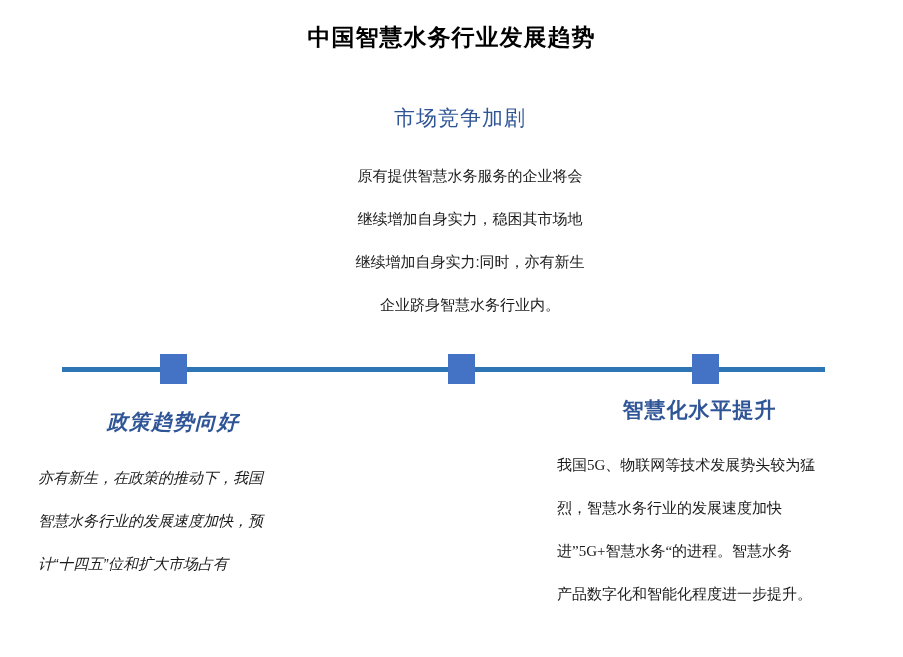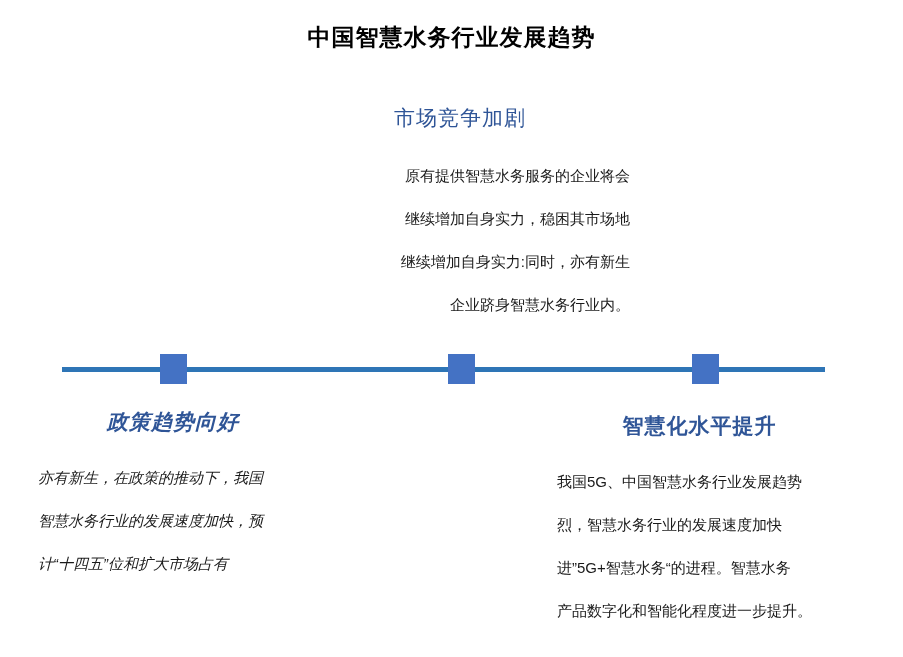--- a/index.html
+++ b/index.html
@@ -42,21 +42,21 @@
     font-size: 21px;
     font-weight: normal;
     color: #2F5597;
     letter-spacing: 1px;
     margin-bottom: 22px;
   }
   .block-top .block-body {
     font-size: 15px;
     line-height: 43px;
     color: #1a1a1a;
-    text-align: right;
+    text-align: center;
     padding-left: 20px;
   }
 
   
   .timeline {
     position: absolute;
     left: 62px;
     top: 367px;
     width: 763px;
     height: 5px;
@@ -84,22 +84,23 @@
   .block-bottom-left {
     position: absolute;
     left: 38px;
     top: 408px;
     width: 340px;
     font-style: italic;
   }
   .block-bottom-right {
     position: absolute;
     left: 557px;
-    top: 412px;
+    top: 396px;
     width: 345px;
+    font-family: Liberation Serif, serif;
   }
   .block-bottom-left .block-heading,
   .block-bottom-right .block-heading {
     font-size: 21px;
     font-weight: bold;
     color: #2F5597;
     letter-spacing: 1px;
     margin-bottom: 20px;
   }
   .block-bottom-left .block-heading { text-align: center; padding-right: 70px; }
@@ -141,18 +142,18 @@
   <div class="block-body">
     <span class="line">亦有新生，在政策的推动下，我国</span>
     <span class="line">智慧水务行业的发展速度加快，预</span>
     <span class="line">计“十四五”位和扩大市场占有</span>
   </div>
 </div>
 
 <div class="block-bottom-right">
   <div class="block-heading">智慧化水平提升</div>
   <div class="block-body">
-    <span class="line">我国5G、中国智慧水务行业发展趋势</span>
+    <span class="line">我国5G、物联网等技术发展势头较为猛</span>
     <span class="line">烈，智慧水务行业的发展速度加快</span>
     <span class="line">进”5G+智慧水务“的进程。智慧水务</span>
     <span class="line">产品数字化和智能化程度进一步提升。</span>
   </div>
 </div>
 
 </body></html>

